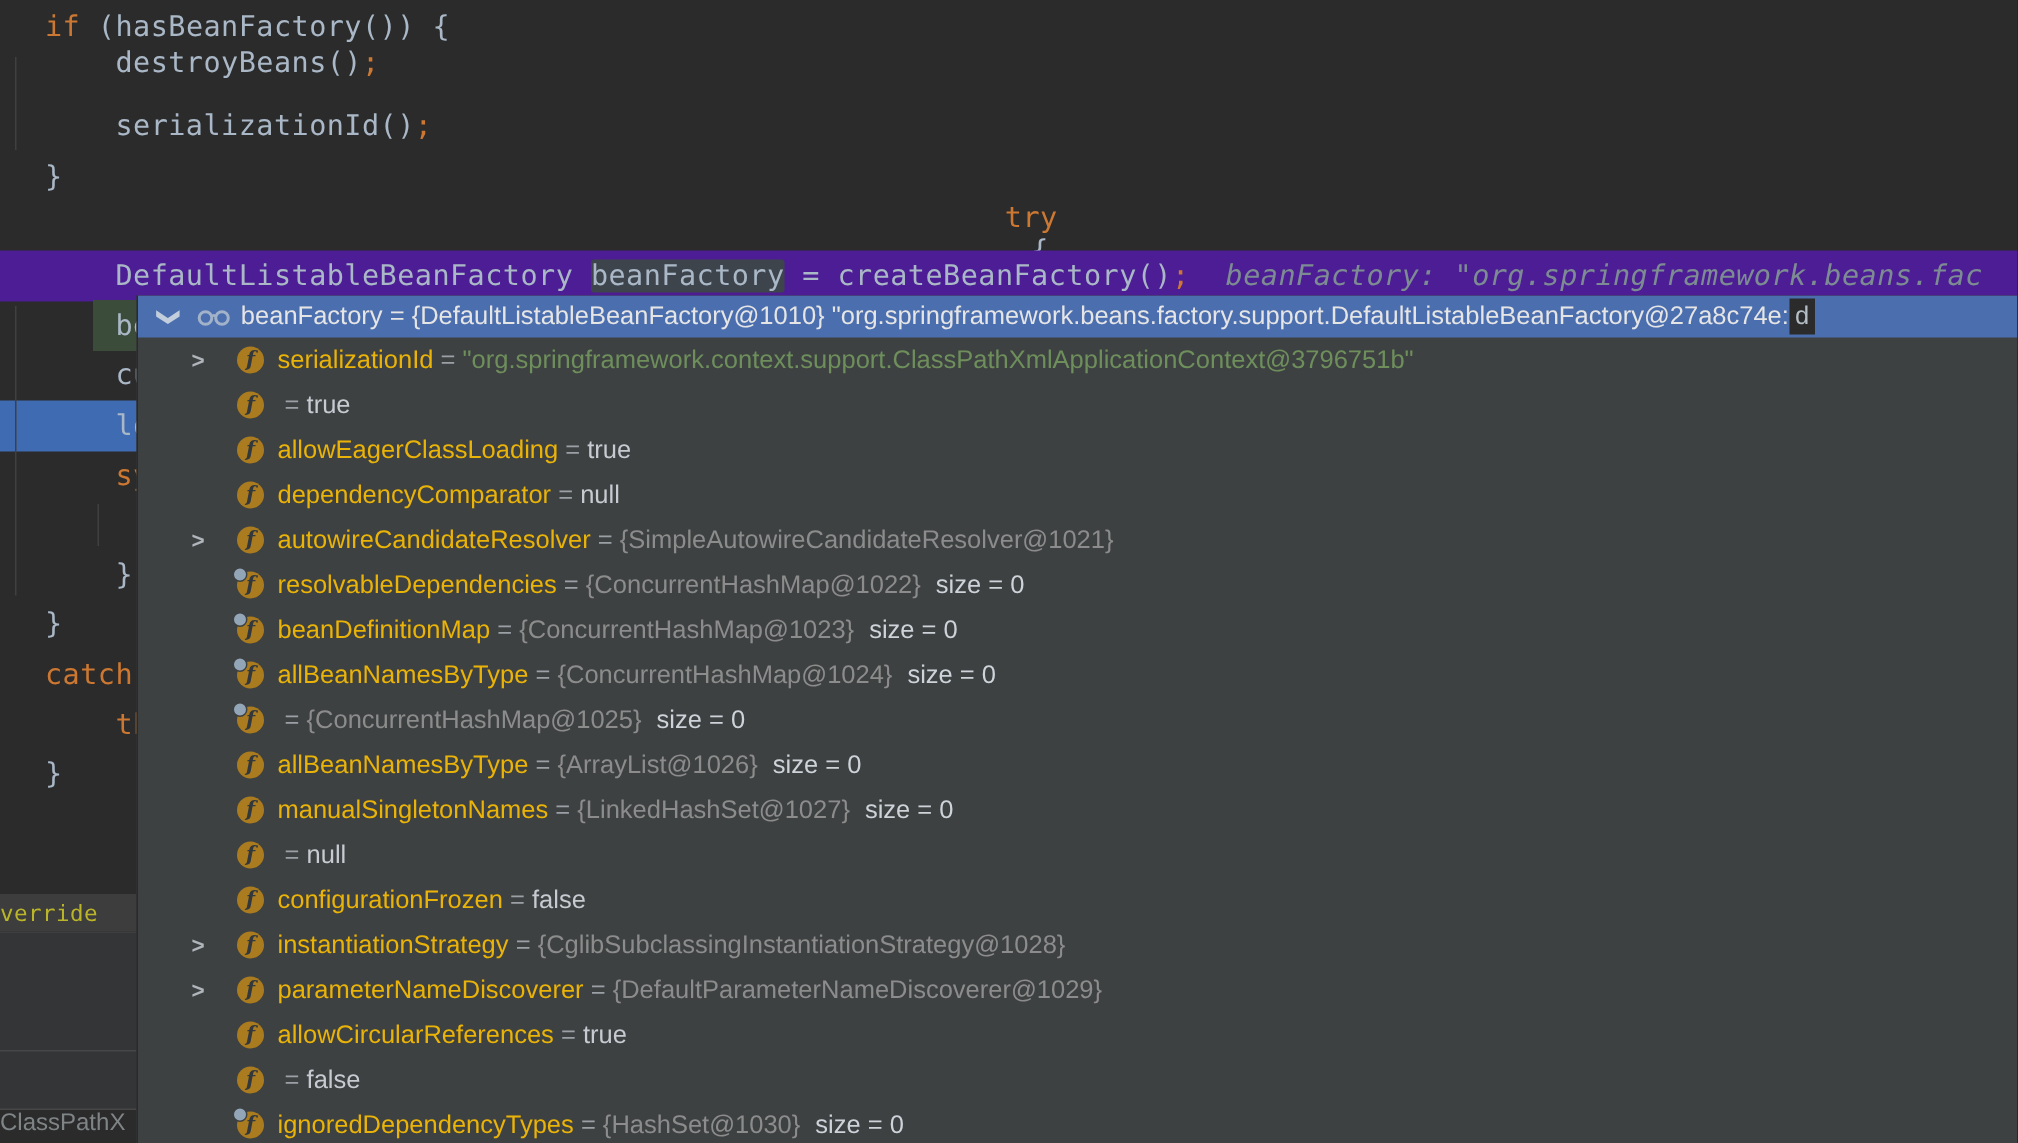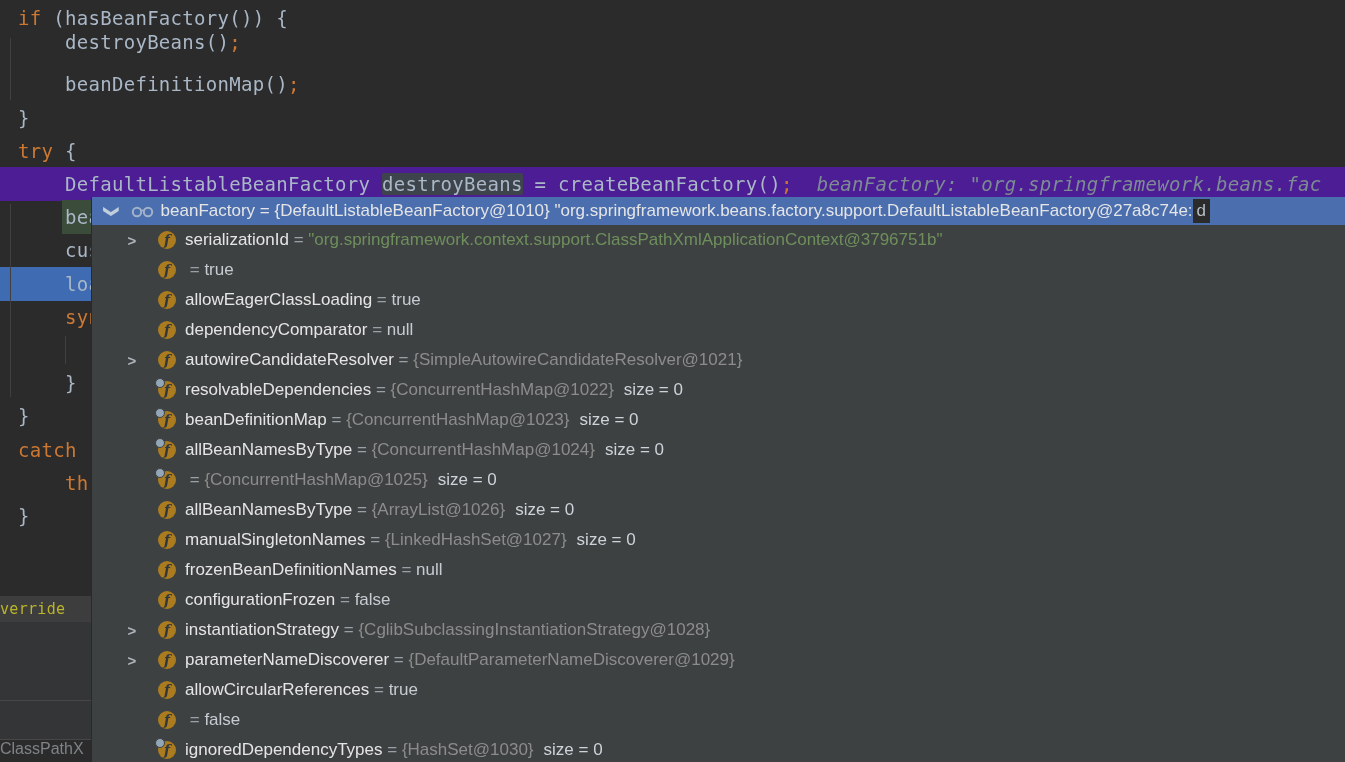--- a/index.html
+++ b/index.html
@@ -1,21 +1,21 @@
 <!DOCTYPE html>
 <html><head>
 <meta charset="utf-8">
 <style>
   html,body{margin:0;padding:0;background:#1e1e1e;}
   #screen{position:relative;width:1345px;height:762px;background:#2b2b2b;overflow:hidden;
           font-family:"DejaVu Sans Mono",monospace;}
   
   #editor{position:absolute;inset:0;}
   .code-line{position:absolute;left:0;width:100%;height:34px;display:flex;align-items:center;
-             padding-left:18px;box-sizing:border-box;white-space:pre;
+             padding-left:30px;box-sizing:border-box;white-space:pre;
              font-size:19px;letter-spacing:0.3px;color:#a9b7c6;}
   .code-line span{white-space:pre;}
   .kw{color:#cc7832;}
   .pl{color:#a9b7c6;}
   .hl{background:#3e444c;border-radius:2px;}
   .hint{color:#7d8b93;font-style:italic;margin-left:24px;}
   .caret-line{background:#4c1d95;}
   .sel{background:#3f6bb3;}
   .exec{background:linear-gradient(to right,transparent 62px,#3c4c3a 62px);}
   .indent-guide{position:absolute;width:1px;background:#404040;}
@@ -43,40 +43,40 @@
            white-space:nowrap;overflow:hidden;font-size:17px;}
   .expander{position:absolute;left:32px;width:16px;text-align:center;color:#afb5bb;
             font-size:15px;font-weight:bold;cursor:pointer;}
   .ficon{position:absolute;left:66px;width:18px;height:18px;border-radius:50%;background:#ab7c1f;
          display:flex;align-items:center;justify-content:center;}
   .ficon i{font-family:"DejaVu Serif",serif;font-style:italic;font-weight:bold;
            color:#33383c;font-size:14px;line-height:1;}
   .final-dot{position:absolute;left:-3px;top:-3px;width:8px;height:8px;border-radius:50%;
              background:#93a6b8;border:1px solid #3e4142;box-sizing:content-box;}
   .row-text{position:absolute;left:93px;right:0;display:flex;align-items:baseline;white-space:pre;overflow:hidden;}
-  .vname{color:#e5e5e5;}
+  .vname{color:#eab308;}
   .veq{color:#9aa0a6;}
   .v-string{color:#6e8f5c;}
   .v-ref{color:#8c8c8c;}
   .v-kw{color:#c7cbd1;}
   .v-size{color:#cdd3d9;margin-left:10px;}
 </style>
 </head>
 <body>
 
 <div id="screen">
 
   <div id="editor">
     <div>
         <div class="code-line" style="top: 1px;"><span class="kw">if</span><span class="pl"> (hasBeanFactory()) {</span></div>
         <div class="code-line" style="top: 25px;"><span class="pl">    destroyBeans()</span><span class="kw">;</span></div>
-        <div class="code-line" style="top: 67.4px;"><span class="pl">    beanDefinitionMap()</span><span class="kw">;</span></div>
+        <div class="code-line" style="top: 67.4px;"><span class="pl">    serializationId()</span><span class="kw">;</span></div>
         <div class="code-line" style="top: 100.6px;"><span class="pl">}</span></div>
-        <div class="code-line" style="top: 133.8px;"><span class="kw">try</span><span class="pl"> {</span></div>
-        <div class="code-line caret-line" style="top: 167px;"><span class="pl">    DefaultListableBeanFactory </span><span class="pl hl">destroyBeans</span><span class="pl"> = createBeanFactory()</span><span class="kw">;</span><span class="hint">beanFactory: "org.springframework.beans.fac</span></div>
+        <div class="code-line" style="top: 133.8px; flex-direction: column;"><span class="kw">try</span><span class="pl"> {</span></div>
+        <div class="code-line caret-line" style="top: 167px;"><span class="pl">    DefaultListableBeanFactory </span><span class="pl hl">beanFactory</span><span class="pl"> = createBeanFactory()</span><span class="kw">;</span><span class="hint">beanFactory: "org.springframework.beans.fac</span></div>
         <div class="code-line exec" style="top: 200.2px;"><span class="pl">    bea</span></div>
         <div class="code-line" style="top: 233.4px;"><span class="pl">    cus</span></div>
         <div class="code-line sel" style="top: 266.6px;"><span class="pl">    loa</span></div>
         <div class="code-line" style="top: 299.8px;"><span class="kw">    syn</span></div>
         <div class="code-line" style="top: 333px;"></div>
         <div class="code-line" style="top: 366.2px;"><span class="pl">    }</span></div>
         <div class="code-line" style="top: 399.4px;"><span class="pl">}</span></div>
         <div class="code-line" style="top: 432.6px;"><span class="kw">catch</span></div>
         <div class="code-line" style="top: 465.8px;"><span class="kw">    th</span></div>
         <div class="code-line" style="top: 499px;"><span class="pl">}</span></div>
@@ -179,21 +179,21 @@
         <div class="var-row" style="top: 328px;">
           <span class="ficon">
             <i>f</i>
           </span>
           <span class="row-text"><span class="vname">manualSingletonNames</span><span class="veq"> = </span><span class="v-ref">{LinkedHashSet@1027}</span><span class="v-size">size = 0</span></span>
         </div>
         <div class="var-row" style="top: 358px;">
           <span class="ficon">
             <i>f</i>
           </span>
-          <span class="row-text"><span class="vname">frozenBeanDefinitionNames</span><span class="veq"> = </span><span class="v-kw">null</span></span>
+          <span class="row-text"><span class="veq"> = </span><span class="v-kw">null</span></span>
         </div>
         <div class="var-row" style="top: 388px;">
           <span class="ficon">
             <i>f</i>
           </span>
           <span class="row-text"><span class="vname">configurationFrozen</span><span class="veq"> = </span><span class="v-kw">false</span></span>
         </div>
         <div class="var-row" style="top: 418px;">
           <span class="expander">&gt;</span>
           <span class="ficon">

